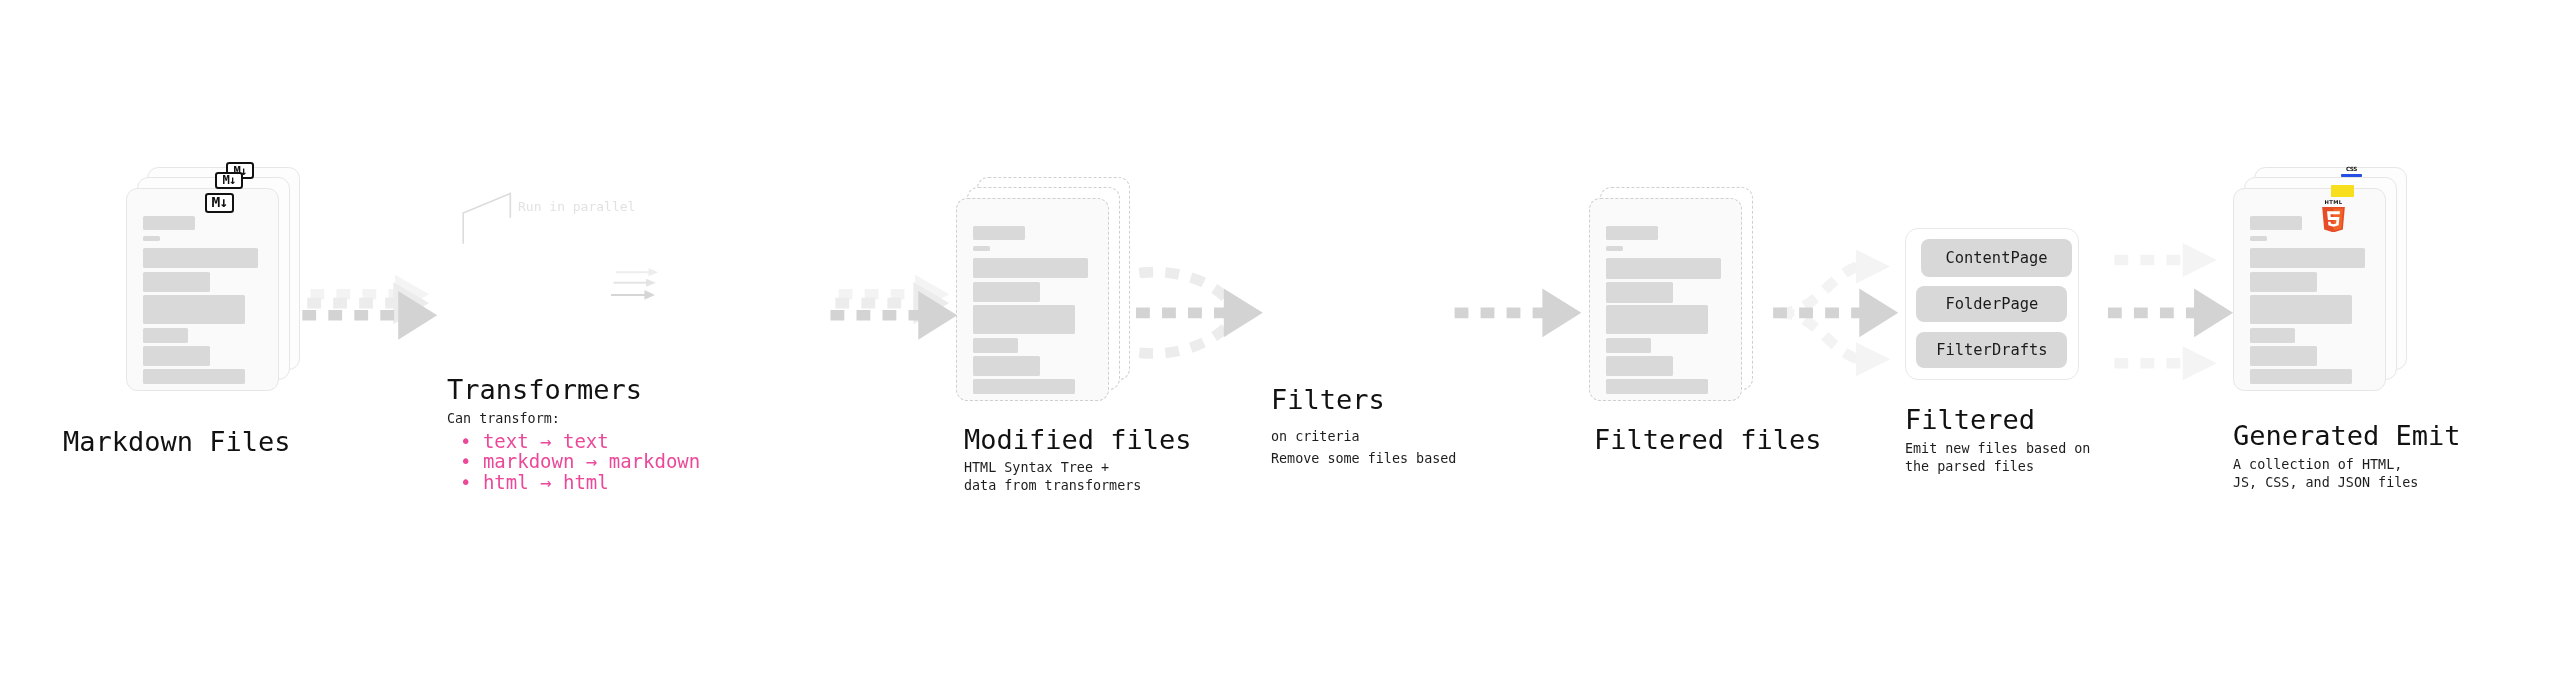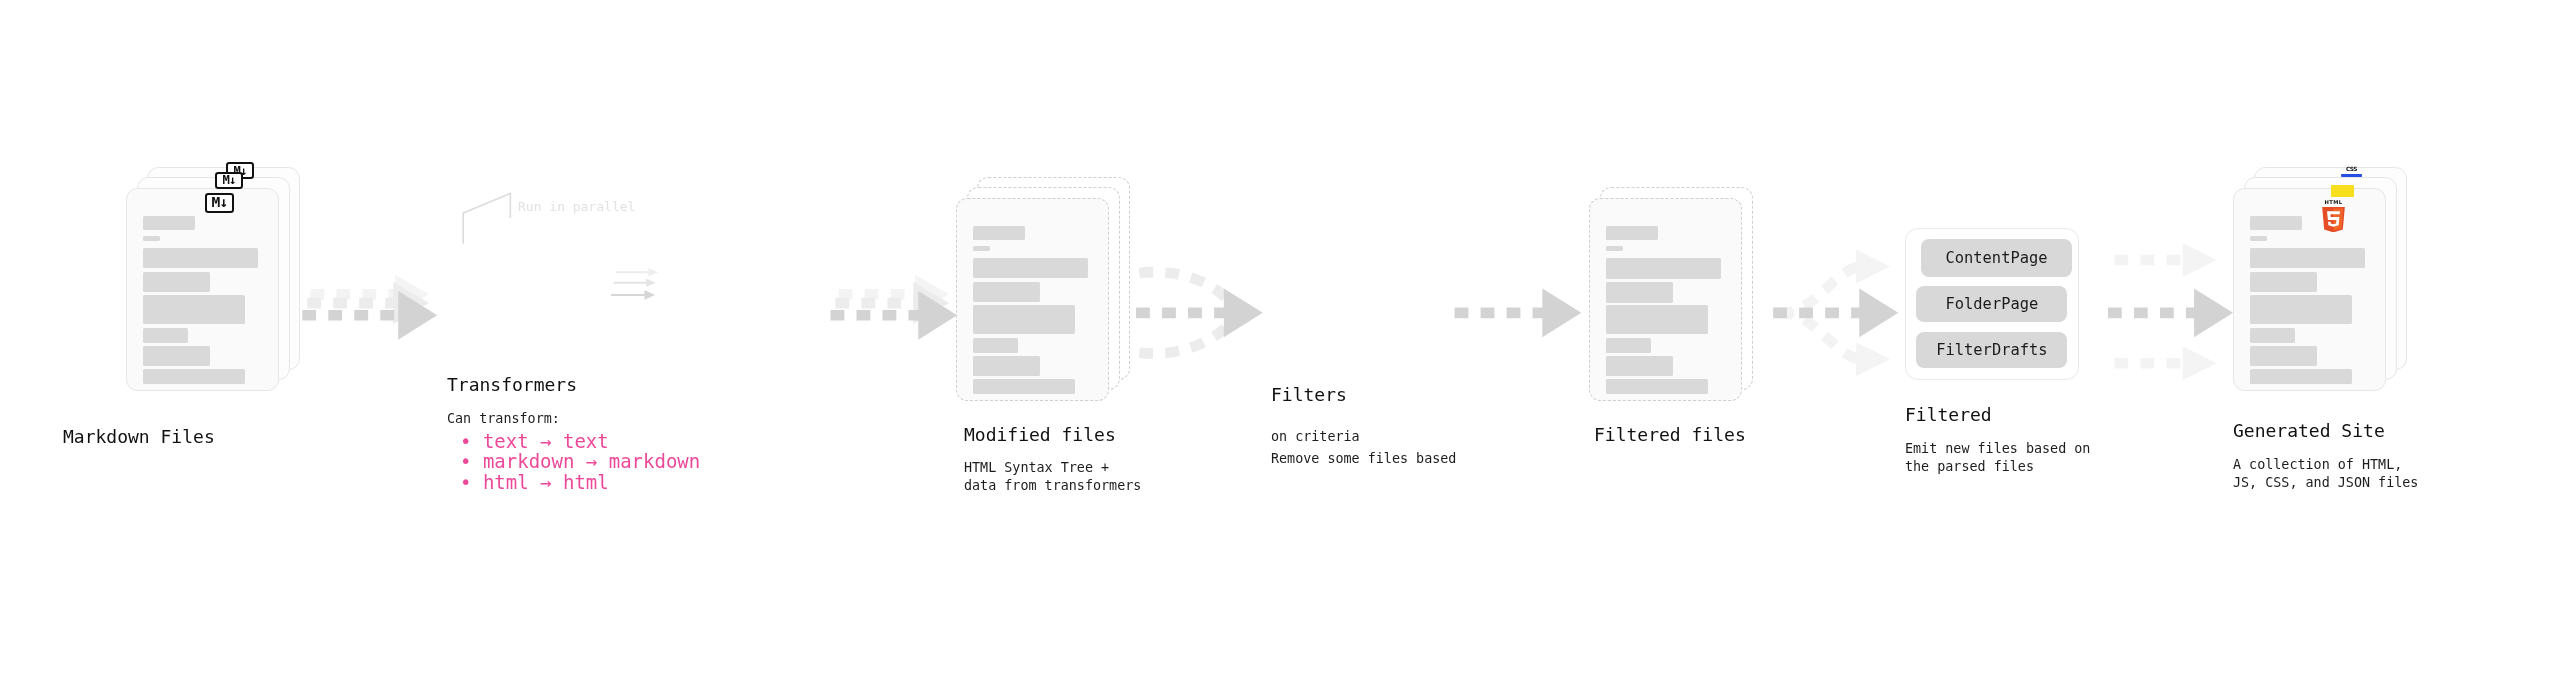--- a/index.html
+++ b/index.html
@@ -105,21 +105,21 @@
     color: #1b1b1b;
     white-space: nowrap;
     font-family: "DejaVu Sans Mono", "Liberation Mono", monospace;
   }
   .chip.g1 { background: #e4e4e4; color: transparent; }
   .chip.g2 { background: #ededed; color: transparent; }
 
   
   .title {
     position: absolute;
-    font-size: 18px;
+    font-size: 27px;
     color: #111111;
     white-space: nowrap;
     font-family: "DejaVu Sans Mono", "Liberation Mono", monospace;
     letter-spacing: 0px;
   }
   .sub {
     position: absolute;
     font-size: 13.4px;
     line-height: 18px;
     color: #1d1d1d;
@@ -331,18 +331,18 @@
 
     <div class="html5-badge" style="left:85px; top:31px; width:31px; height:34px;">
       <svg width="31" height="34" viewBox="0 0 38 42">
         <text x="19" y="8" font-size="6.5" font-weight="700" fill="#111" text-anchor="middle" font-family="DejaVu Sans, Liberation Sans, sans-serif" letter-spacing="0.4">HTML</text>
         <path d="M5 11 L33 11 L30.5 39 L19 42.5 L7.5 39 Z" fill="#e44d26"></path>
         <path d="M19 13 L30.8 13 L28.7 37.6 L19 40.4 Z" fill="#f16529"></path>
         <path d="M11 16.5 L27 16.5 L26.6 20.2 L15.2 20.2 L15.5 23.5 L26.3 23.5 L25.3 33.8 L19 35.6 L12.7 33.8 L12.3 29.3 L15.5 29.3 L15.7 31.5 L19 32.4 L22.3 31.5 L22.6 27.2 L12.1 27.2 Z" fill="#ffffff"></path>
       </svg>
     </div>
   </div>
-  <div class="title" style="left:2233px; top:420px;">Generated Site</div>
+  <div class="title" style="left:2233px; top:420px;">Generated Emit</div>
   <div class="sub" style="left:2233px; top:456px;">A collection of HTML,</div>
   <div class="sub" style="left:2233px; top:474px;">JS, CSS, and JSON files</div>
 
 </div>
 
 
 </body></html>

